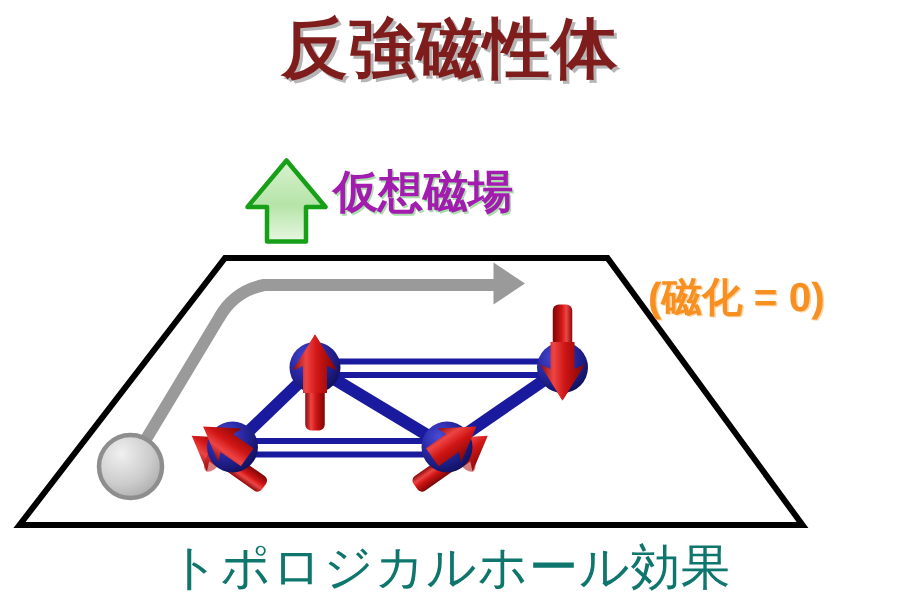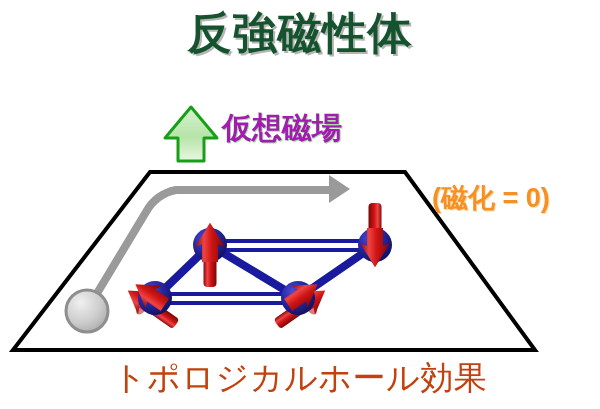--- a/index.html
+++ b/index.html
@@ -18,21 +18,21 @@
     overflow: hidden;
   }
   #title {
     position: absolute;
     left: 0;
     top: 4px;
     width: 600px;
     text-align: center;
     font-size: 44px;
     font-weight: bold;
-    color: #14532d;
+    color: #7f1d1d;
     letter-spacing: 1px;
     line-height: 58px;
     text-shadow: 2px 2px 0 rgba(120,120,120,0.55);
   }
   #virtual-field-label {
     position: absolute;
     left: 222px;
     top: 108px;
     font-size: 30px;
     font-weight: bold;
@@ -51,21 +51,21 @@
     white-space: nowrap;
   }
   #caption {
     position: absolute;
     left: 0;
     top: 356px;
     width: 600px;
     text-align: center;
     font-size: 33px;
     font-weight: normal;
-    color: #c2410c;
+    color: #0f766e;
     letter-spacing: 0.5px;
   }
   svg.layer {
     position: absolute;
     left: 0;
     top: 0;
   }
 </style>
 </head>
 <body>

